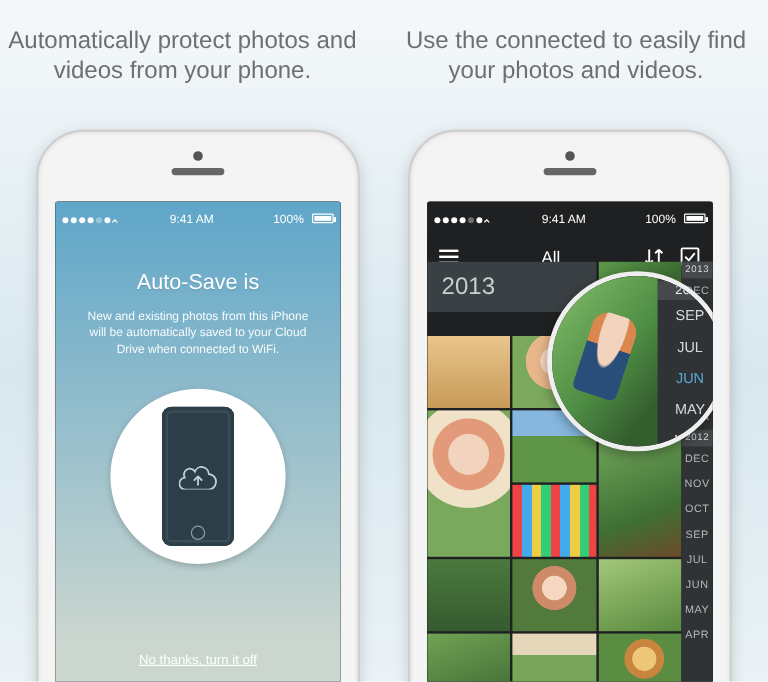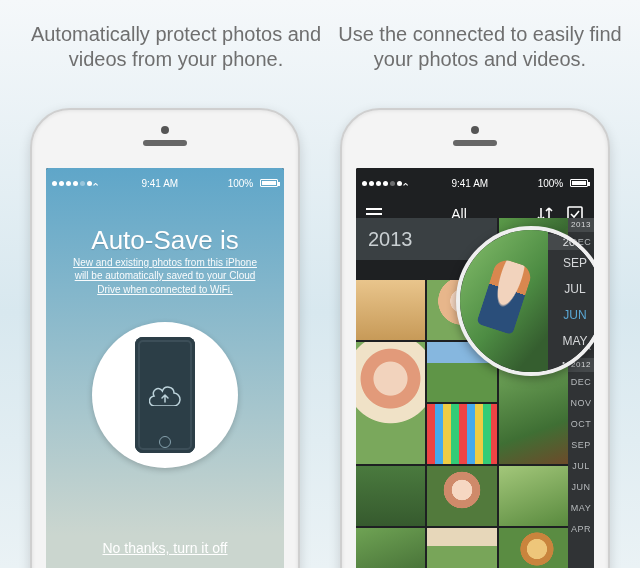--- a/index.html
+++ b/index.html
@@ -13,21 +13,21 @@
   .caption {
     position: absolute;
     top: 22px;
     width: 300px;
     color: #6f6f6f;
     font-size: 20px;
     font-weight: 300;
     line-height: 1.25;
     text-align: center;
   }
-  .caption.left { left: 26px; }
+  .caption.left { left: 2px; }
   .caption.right { right: 10px; }
 
   
   .phone {
     position: absolute;
     top: 108px;
     width: 270px;
     height: 540px;
     background: #f4f4f4;
     border: 2px solid #cfcfcf;
@@ -82,27 +82,26 @@
   
   .app1 {
     position: absolute; inset: 0;
     background: linear-gradient(180deg, #5fa6c9 0%, #cbd6cf 90%);
     display: flex; flex-direction: column;
   }
   .app1 .content {
     flex: 1; text-align: center; color: #fff; padding: 28px 14px 10px 14px;
   }
   .app1 h1 {
-    font-size: 26px; font-weight: 300; line-height: 1.1; margin-bottom: 1px;
+    font-size: 18px; font-weight: 300; line-height: 1.1; margin-bottom: 12px;
     text-shadow: 0 1px 1px rgba(0,0,0,.15);
   }
   .app1 p {
     font-size: 10px; line-height: 1.35; padding: 0 6px;
     color: rgba(255,255,255,.95);
-    text-decoration: underline;
   }
   .device-circle {
     width: 146px; height: 146px;
     background: #fff; border-radius: 50%;
     margin: 26px auto 0 auto;
     display: flex; align-items: center; justify-content: center;
     box-shadow: 0 2px 6px rgba(0,0,0,.2);
   }
   .mini-phone {
     width: 60px; height: 116px;
@@ -124,21 +123,21 @@
   }
   .ok-btn {
     width: 100%; height: 40px;
     background: #fff; border-radius: 6px;
     color: #5e8ca4; font-size: 16px; font-weight: 400;
     display: flex; align-items: center; justify-content: center;
     margin-bottom: 14px;
     box-shadow: 0 1px 2px rgba(0,0,0,.15);
   }
   .off-link {
-    color: #fff; font-size: 14px; text-decoration: underline;
+    color: #fff; font-size: 11px; text-decoration: underline;
   }
 
   
   .app2 { position: absolute; inset: 0; background: #1e2022; }
   .app2 .topbar {
     height: 32px; background: #1e2022;
     display: flex; align-items: center; justify-content: space-between;
     padding: 0 10px; color: #fff; font-size: 14px;
   }
   .hamb { display: flex; flex-direction: column; gap: 3px; }

